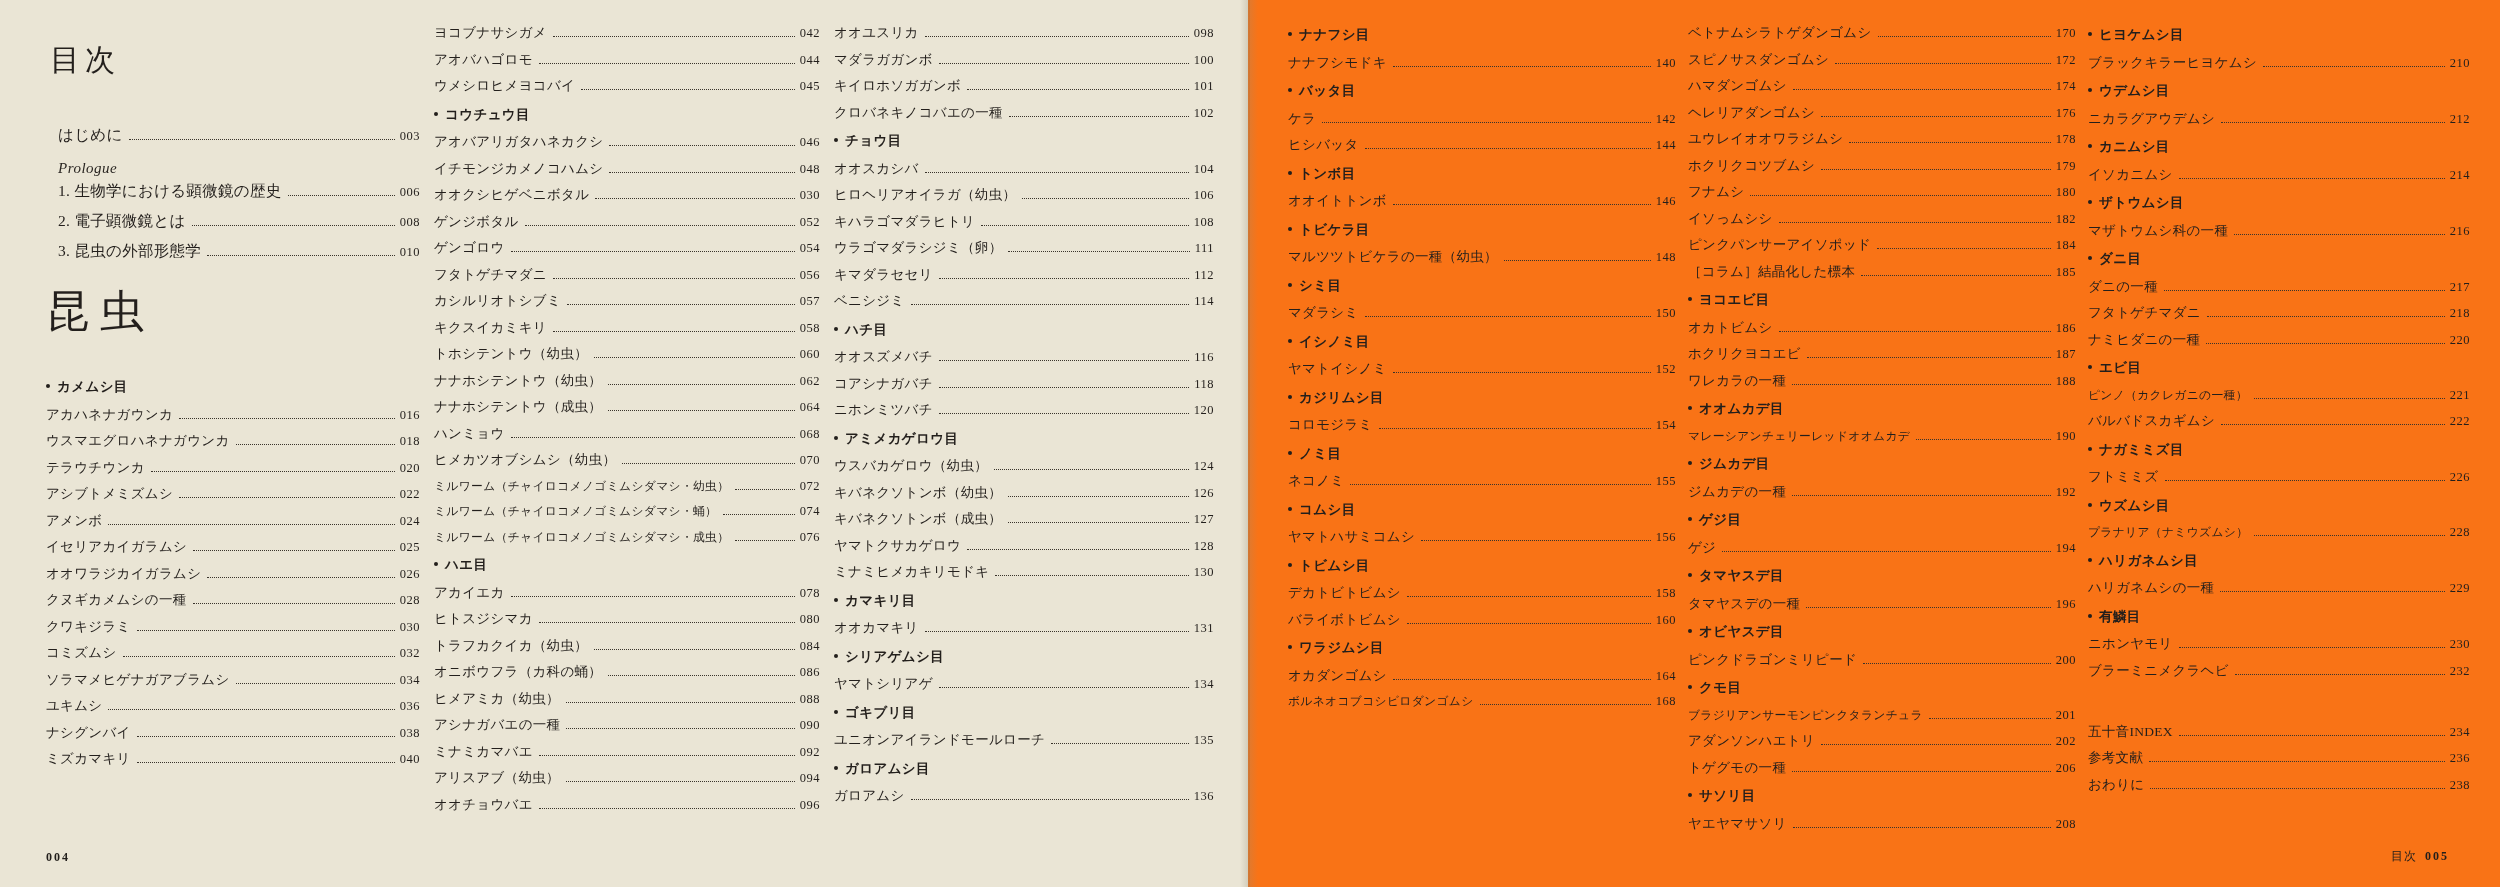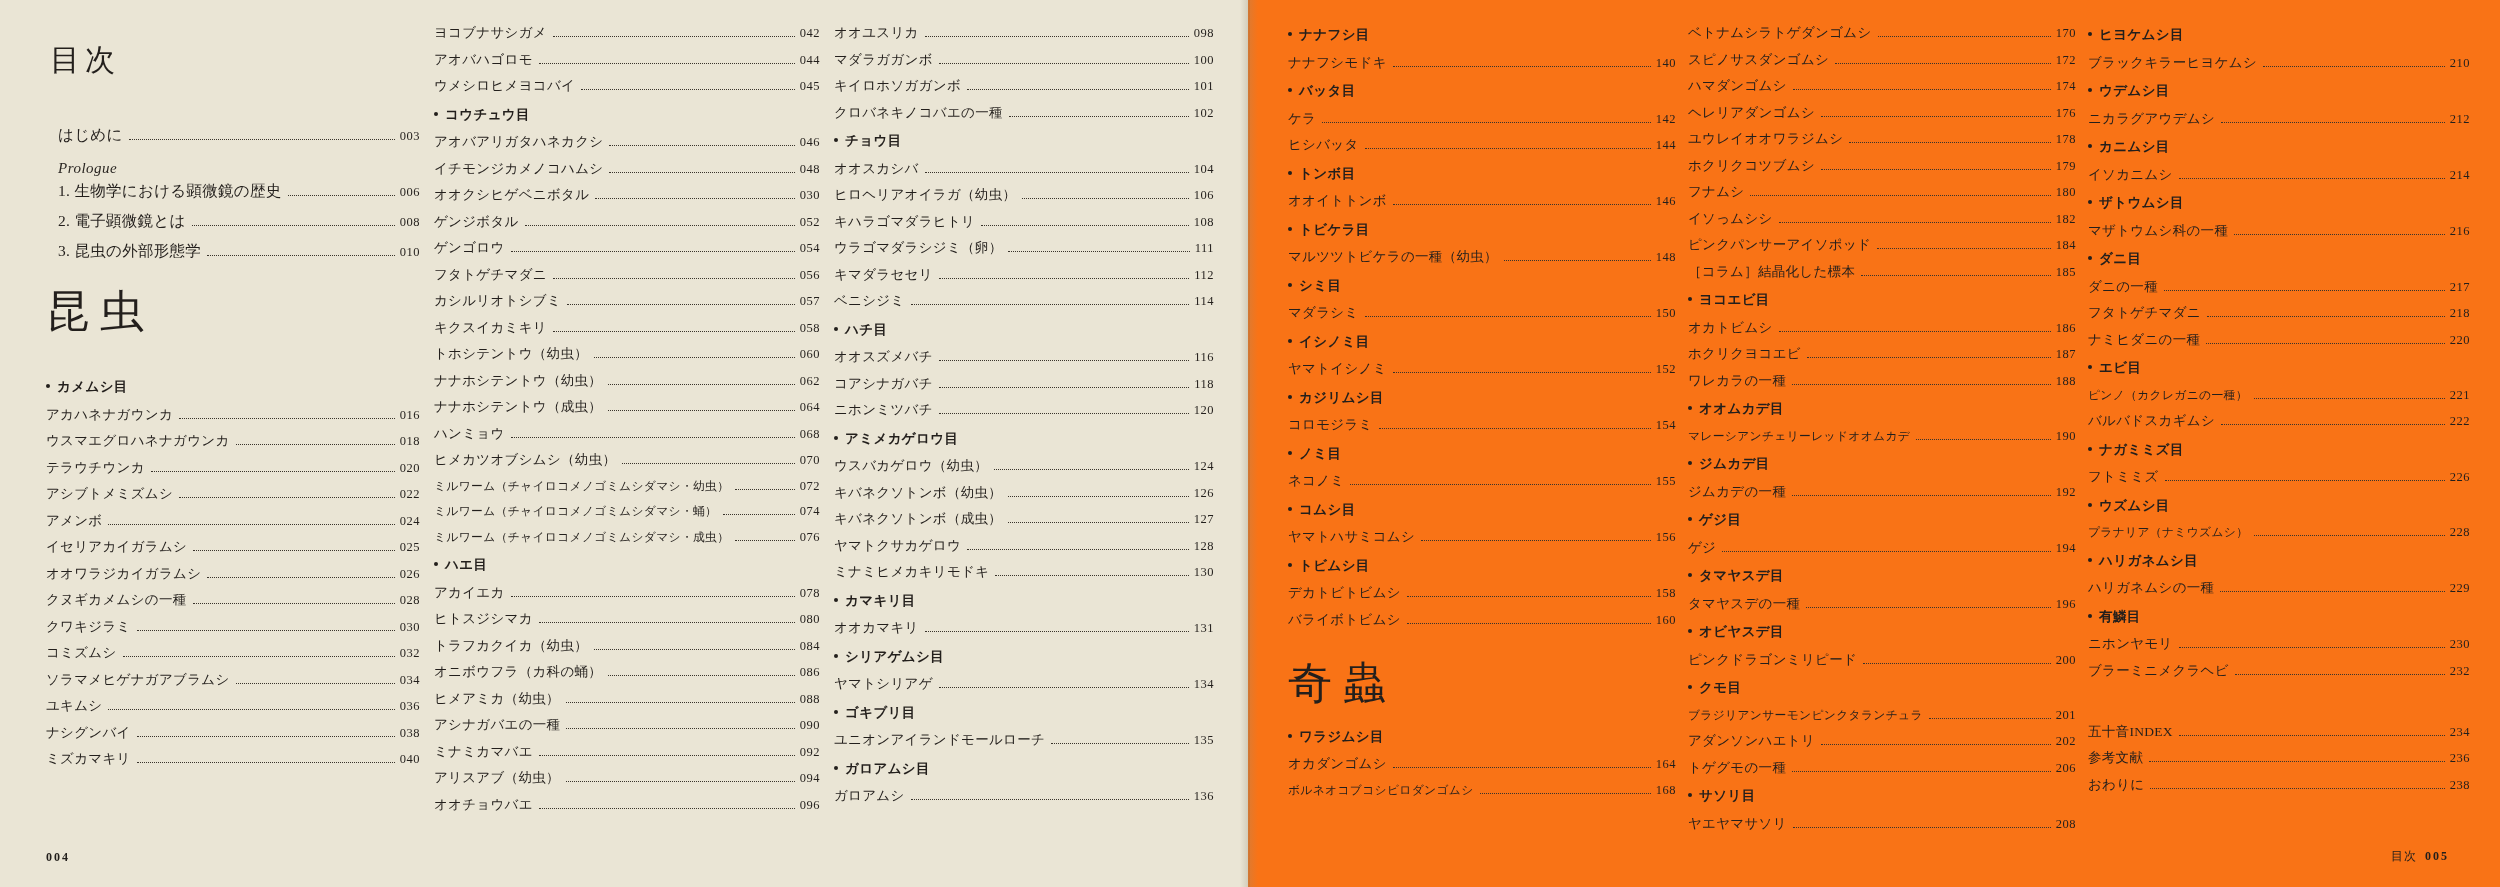--- a/index.html
+++ b/index.html
@@ -702,21 +702,20 @@
             <span class="lbl">デカトビトビムシ</span>
             <span class="dots"></span>
             <span class="num">158</span>
           </div>
         <div class="entry">
             <span class="lbl">バライボトビムシ</span>
             <span class="dots"></span>
             <span class="num">160</span>
           </div>
 
-        <div class="section-title kichu">奇蟲</div>
 
         <div class="group-head">
           <span class="bullet"></span>
           <span>ワラジムシ目</span>
         </div>
         <div class="entry">
             <span class="lbl">オカダンゴムシ</span>
             <span class="dots"></span>
             <span class="num">164</span>
           </div>

